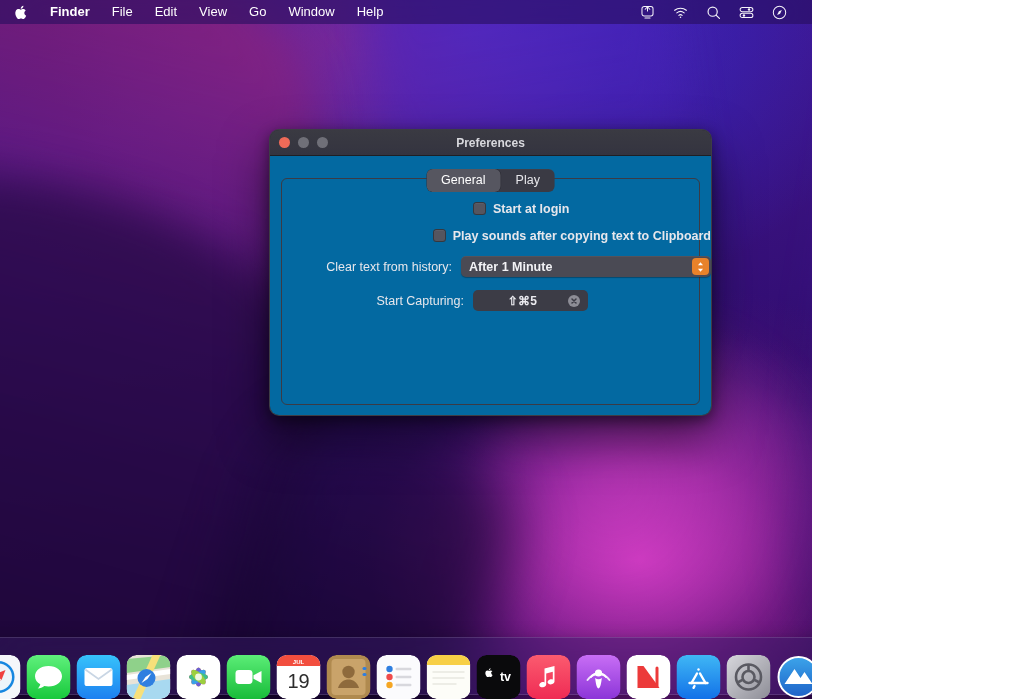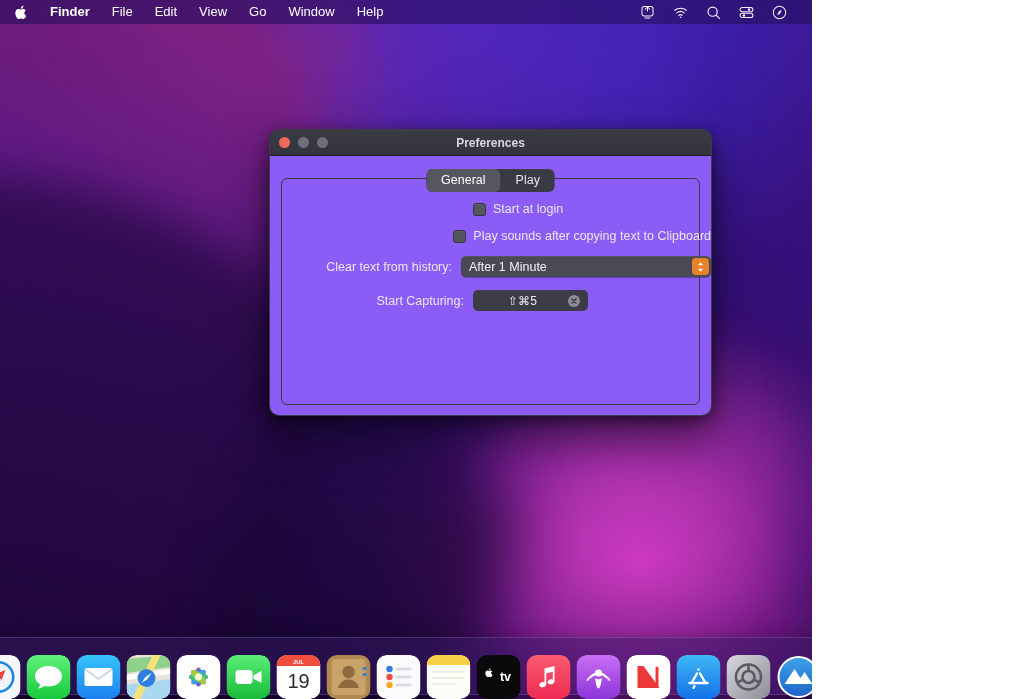--- a/index.html
+++ b/index.html
@@ -154,21 +154,21 @@
     left: 0; right: 0;
     text-align: center;
     font-size: 12px;
     font-weight: bold;
     color: #d8d8dd;
     pointer-events: none;
   }
   .win-body {
     position: relative;
     height: calc(100% - 26px);
-    background: #8b5cf6;
+    background: #0369a1;
     padding: 0;
   }
 
   .tabs {
     position: absolute;
     left: 50%;
     transform: translateX(-50%);
     top: 13px;
     display: flex;
     background: #3a3a44;
@@ -213,21 +213,21 @@
   }
   .row-label {
     width: 163px;
     text-align: right;
     padding-right: 9px;
     font-size: 12.5px;
     color: #e7e7ec;
     white-space: nowrap;
     margin-left: 40px;
   }
-  .row-field { flex: 1; display: flex; align-items: flex-end; }
+  .row-field { flex: 1; display: flex; align-items: flex-start; font-weight: bold; }
 
   .checkbox {
     width: 13px; height: 13px;
     border-radius: 3.5px;
     background: #55555f;
     border: 0.5px solid rgba(0,0,0,0.35);
     box-shadow: 0 0.5px 0 rgba(255,255,255,0.10) inset;
     flex: none;
     cursor: default;
   }

